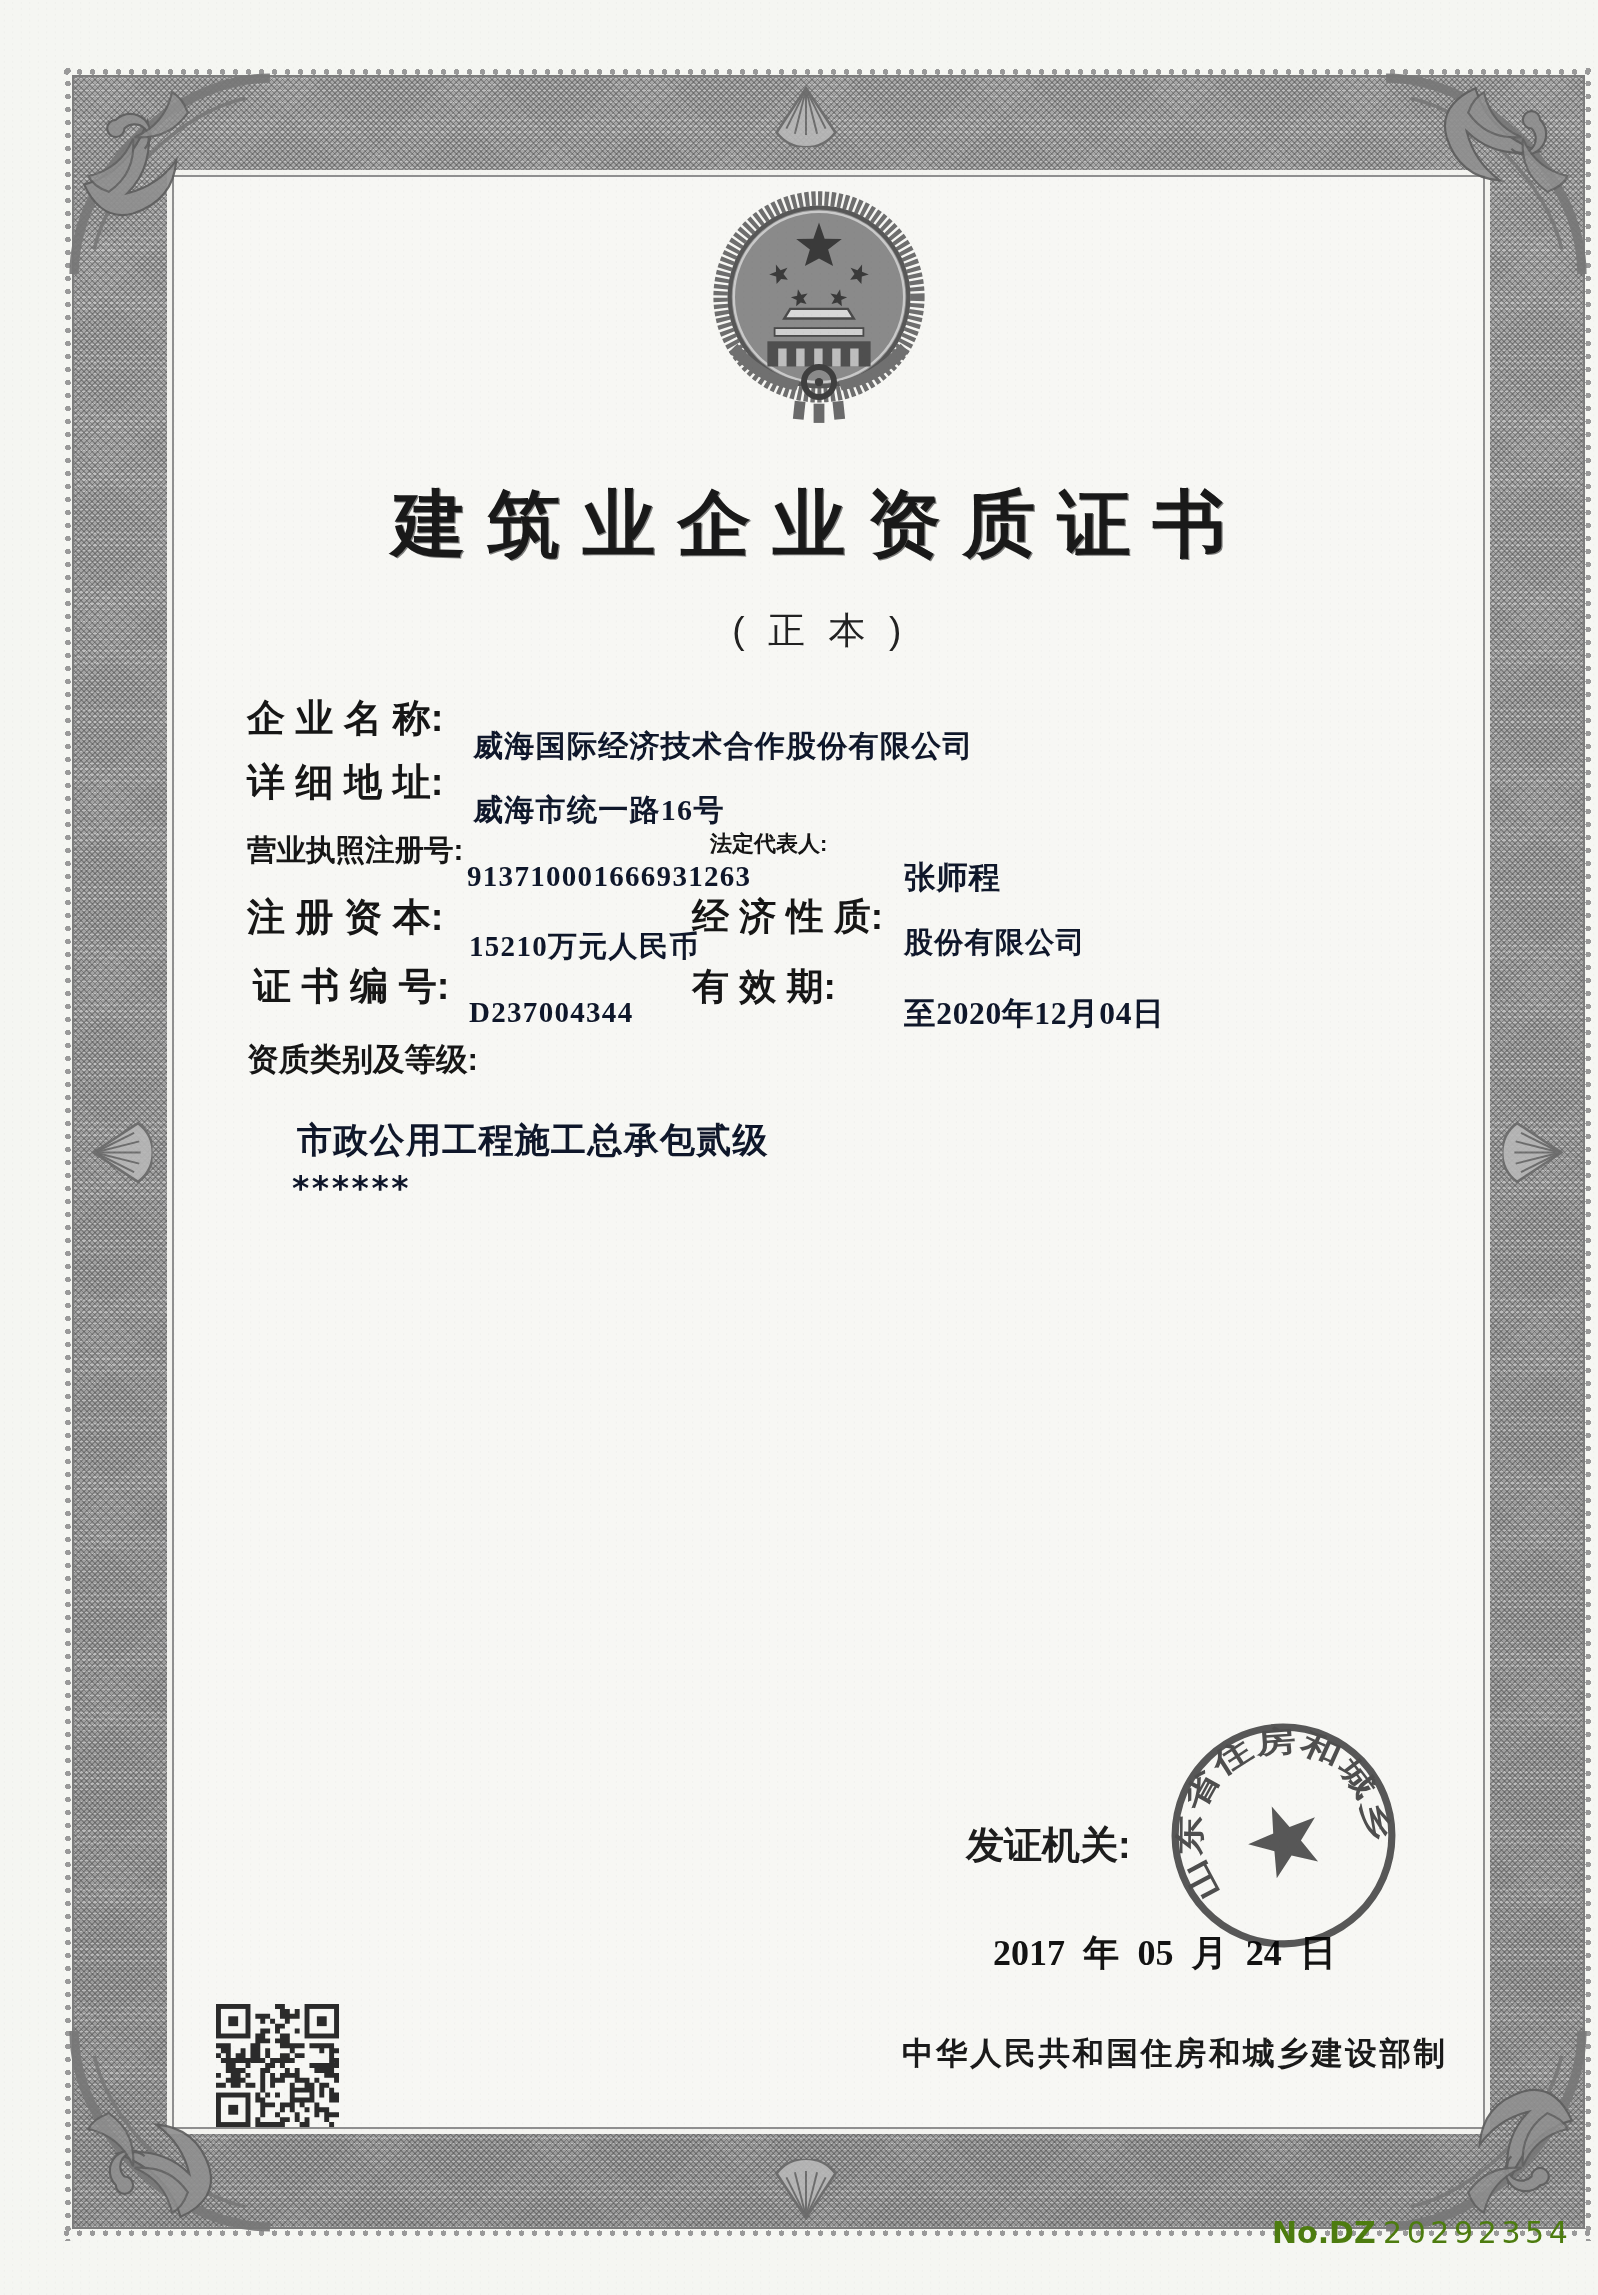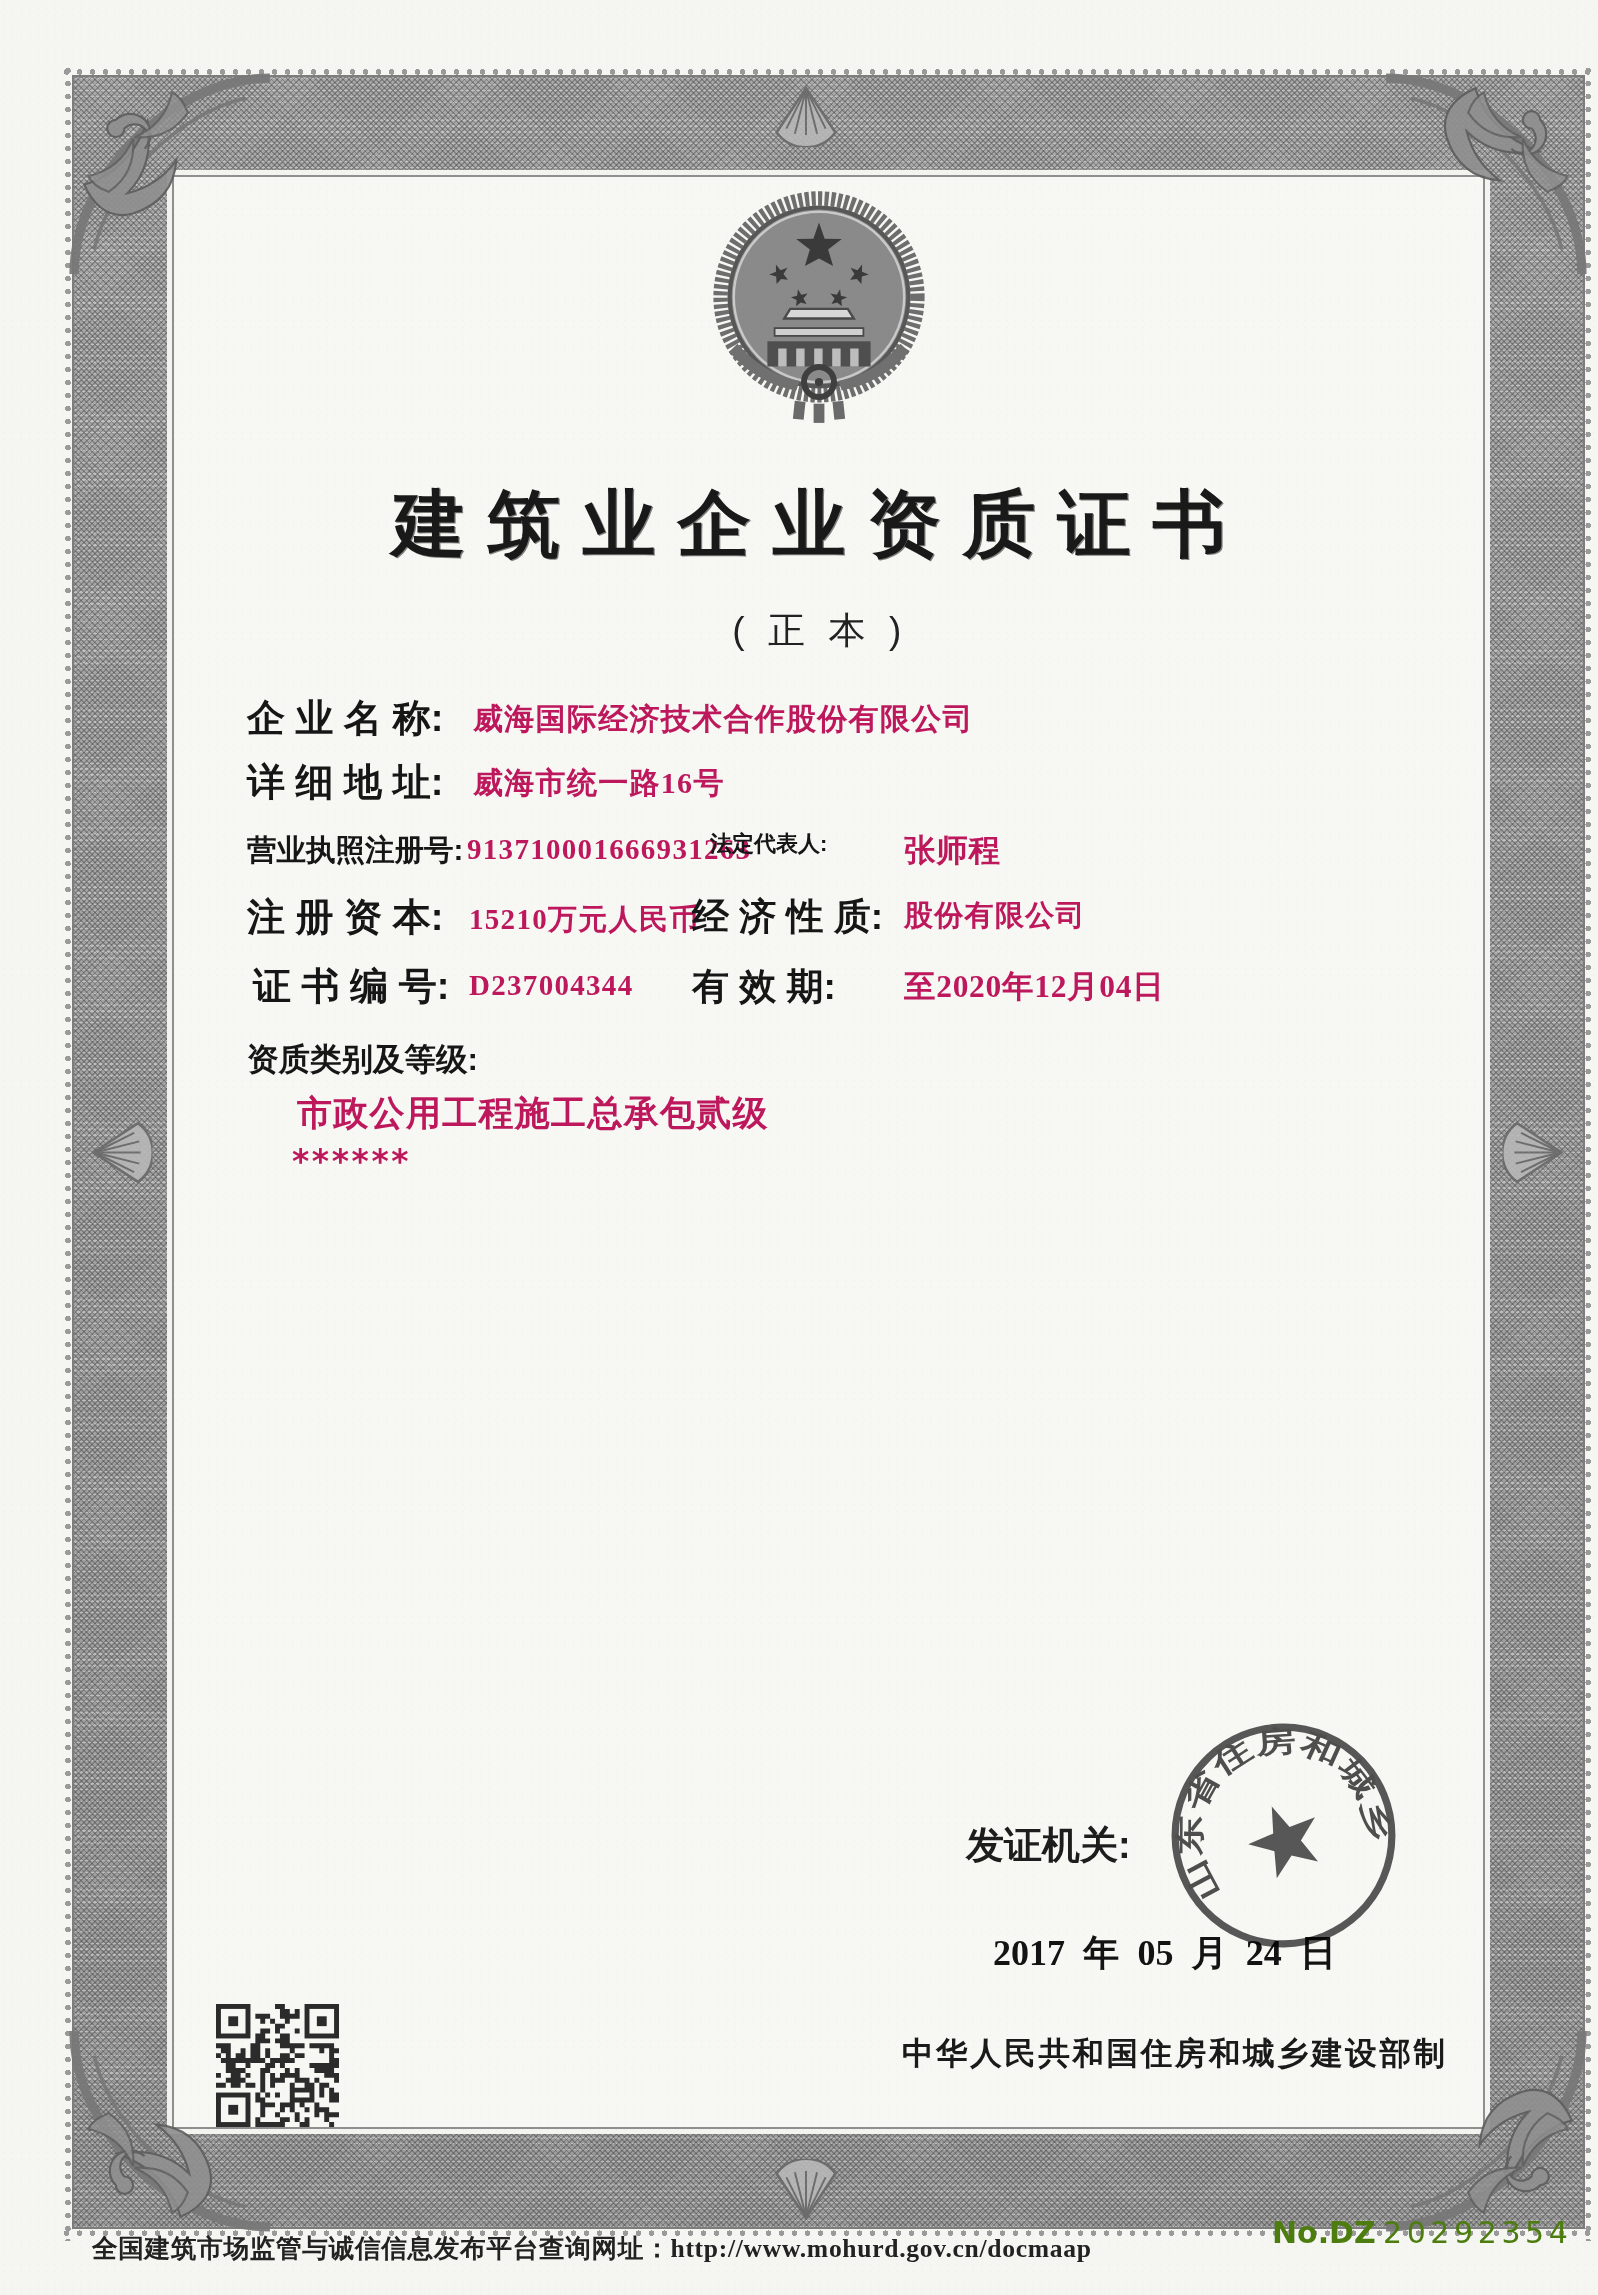--- a/index.html
+++ b/index.html
@@ -43,21 +43,21 @@
          font-size:73px;font-weight:900;letter-spacing:22px;color:#191919;
          text-shadow:1.3px 1.3px 0 rgba(25,25,25,.55);}
   .subtitle{position:absolute;left:820px;top:606px;transform:translateX(-50%);white-space:nowrap;
          font-size:37px;font-weight:400;letter-spacing:6.6px;color:#222;}
   .lbl{position:absolute;font-weight:900;color:#161616;white-space:nowrap;}
   .lbl58{font-size:38px;}
   .lbl56{font-size:37px;}
   .lbl50{font-size:22px;margin-left:11px;}
   .lbl48{font-size:31.5px;}
   .lbl45{font-size:29.5px;}
-  .val{position:absolute;font-family:"Liberation Serif",serif;font-weight:600;color:#be185d;white-space:nowrap;}
+  .val{position:absolute;font-family:"Liberation Serif",serif;font-weight:600;color:#0f172a;white-space:nowrap;margin-top:27px;}
   .v46{font-size:30px;letter-spacing:1.3px;}
   .v44{font-size:29px;letter-spacing:1.3px;}
   .v48{font-size:31.5px;letter-spacing:0.7px;}
   .v53{font-size:35px;letter-spacing:1.3px;}
   .stars{font-size:33px;font-weight:700;letter-spacing:2.6px;font-family:"DejaVu Sans",sans-serif;}
   .issue-label{position:absolute;left:966px;top:1820px;font-size:38px;font-weight:900;white-space:nowrap;}
   .date-line{position:absolute;left:993px;top:1929px;font-size:36px;font-weight:700;
          font-family:"Liberation Serif",serif;word-spacing:9.2px;white-space:nowrap;color:#131313;}
   .maker-line{position:absolute;left:902px;top:2013px;font-size:31.5px;font-weight:800;
          font-family:"Liberation Serif",serif;letter-spacing:2.6px;white-space:nowrap;color:#1a1a1a;margin-top:20px;}
@@ -265,19 +265,18 @@
         <rect x="3.75" y="138.75" width="45" height="45" stroke-width="7.5"></rect>
       </g>
       <g fill="#2b2b2b">
         <rect x="18.75" y="18.75" width="15" height="15"></rect>
         <rect x="153.75" y="18.75" width="15" height="15"></rect>
         <rect x="18.75" y="153.75" width="15" height="15"></rect>
       </g>
     </svg>
   </div>
 
-  <div class="footer-query">全国建筑市场监管与诚信信息发布平台查询网址：http://www.mohurd.gov.cn/docmaap</div>
   <div class="serial serial-prefix">No.DZ</div>
   <div class="serial serial-number">20292354</div>
 
   <div class="noise"></div>
 </div>
 
 
 </body></html>

